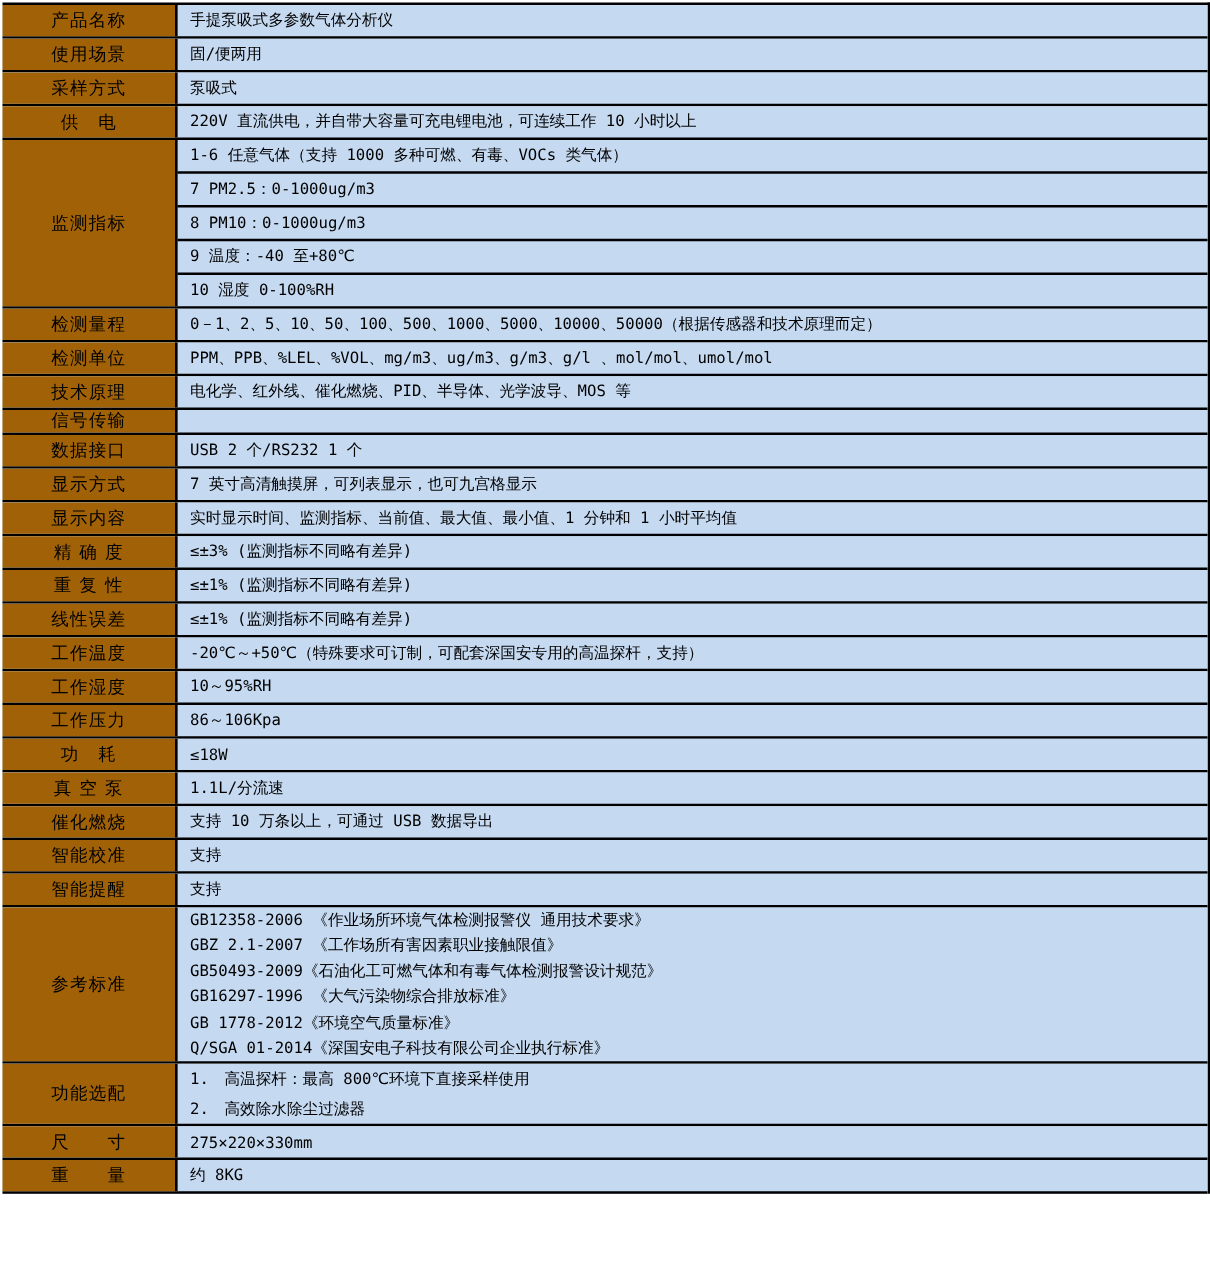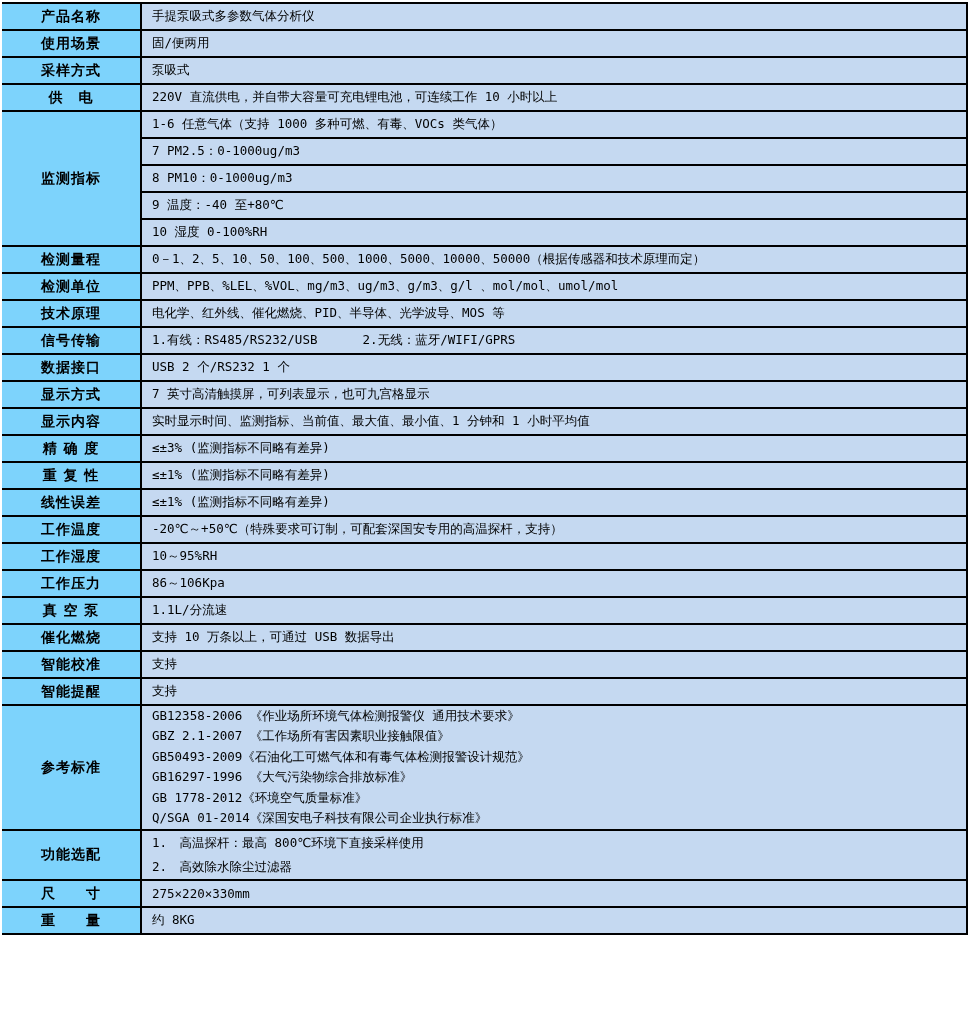--- a/index.html
+++ b/index.html
@@ -21,27 +21,27 @@
   }
   .row {
     display: flex;
     align-items: stretch;
     border-bottom: 2px solid #000;
     background: #C5D9F1;
   }
   .label-cell {
     flex: 0 0 138px;
     width: 138px;
-    background: #7dd3fc;
+    background: #a16207;
     border-right: 2px solid #000;
     display: flex;
     align-items: center;
     justify-content: center;
     text-align: right;
-    font-weight: bold;
+    font-weight: normal;
     font-size: 14px;
     color: #000;
     letter-spacing: 1px;
     white-space: pre;
   }
   .value-col {
     flex: 1 1 auto;
     display: flex;
     flex-direction: column;
     justify-content: center;
@@ -123,23 +123,20 @@
       </div>
     </div>
     <div class="row">
       <div class="label-cell">技术原理</div>
       <div class="value-col">
         <div class="value-cell">电化学、红外线、催化燃烧、PID、半导体、光学波导、MOS 等</div>
       </div>
     </div>
     <div class="row">
       <div class="label-cell">信号传输</div>
-      <div class="value-col">
-        <div class="value-cell">1.有线：RS485/RS232/USB      2.无线：蓝牙/WIFI/GPRS</div>
-      </div>
     </div>
     <div class="row">
       <div class="label-cell">数据接口</div>
       <div class="value-col">
         <div class="value-cell">USB 2 个/RS232 1 个</div>
       </div>
     </div>
     <div class="row">
       <div class="label-cell">显示方式</div>
       <div class="value-col">
@@ -179,20 +176,26 @@
     <div class="row">
       <div class="label-cell">工作湿度</div>
       <div class="value-col">
         <div class="value-cell">10～95%RH</div>
       </div>
     </div>
     <div class="row">
       <div class="label-cell">工作压力</div>
       <div class="value-col">
         <div class="value-cell">86～106Kpa</div>
+      </div>
+    </div>
+    <div class="row">
+      <div class="label-cell">功　耗</div>
+      <div class="value-col">
+        <div class="value-cell">≤18W</div>
       </div>
     </div>
     <div class="row">
       <div class="label-cell">真 空 泵</div>
       <div class="value-col">
         <div class="value-cell">1.1L/分流速</div>
       </div>
     </div>
     <div class="row">
       <div class="label-cell">催化燃烧</div>

